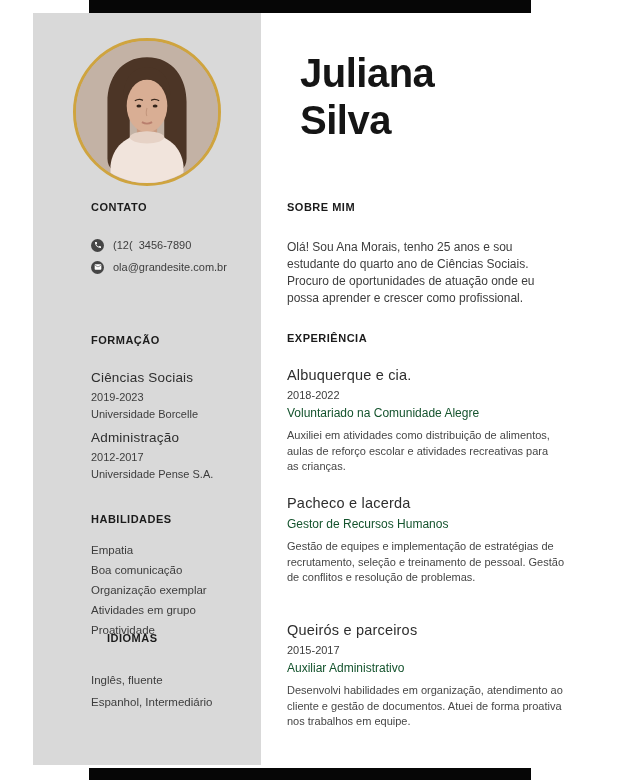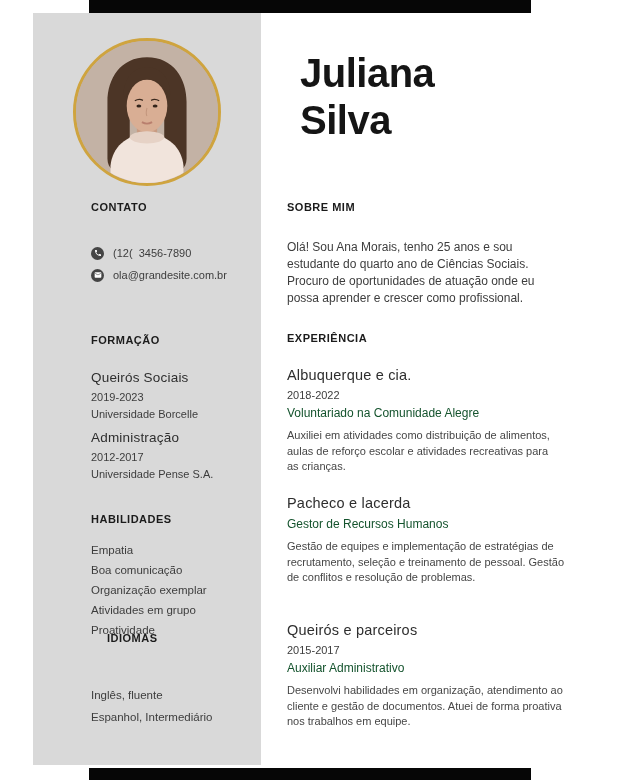--- a/index.html
+++ b/index.html
@@ -27,21 +27,21 @@
     letter-spacing:-0.5px;
     margin-left:13px;
   }
 
   .sec-heading{
     font-size:11px;font-weight:700;color:#1b1b1b;letter-spacing:0.5px;
   }
 
   
   .left{left:91px;}
-  .contact-rows{left:91px;top:238px;width:160px;margin-top:8px;}
+  .contact-rows{left:91px;top:238px;width:160px;}
   .contact-row{display:flex;align-items:center;height:14px;margin-bottom:8px;}
   .contact-icon{
     width:13px;height:13px;border-radius:50%;background:#454545;flex:0 0 13px;
     display:flex;align-items:center;justify-content:center;margin-right:9px;
   }
   .contact-icon svg{width:8px;height:8px;fill:#ffffff;display:block;}
   .contact-text{font-size:11px;color:#3d3d3d;white-space:pre;}
 
   .edu-title{font-size:13.5px;color:#2e2e2e;letter-spacing:0.2px;}
   .edu-line{font-size:11px;color:#3d3d3d;}
@@ -115,41 +115,41 @@
       <svg viewBox="0 0 24 24">
           <path d="M20 4H4c-1.1 0-1.99.9-1.99 2L2 18c0 1.1.9 2 2 2h16c1.1 0 2-.9 2-2V6c0-1.1-.9-2-2-2zm0 4l-8 5-8-5V6l8 5 8-5v2z"></path>
         </svg>
     </span>
     <span class="contact-text">ola@grandesite.com.br</span>
   </div>
 </div>
 
 <div class="abs sec-heading left" style="top:334px;">FORMAÇÃO</div>
 
-<div class="abs left edu-title" style="top:370px;">Queirós Sociais</div>
+<div class="abs left edu-title" style="top:370px;">Ciências Sociais</div>
 <div class="abs left edu-line" style="top:391px;">2019-2023</div>
 <div class="abs left edu-line" style="top:408px;">Universidade Borcelle</div>
 
 <div class="abs left edu-title" style="top:430px;">Administração</div>
 <div class="abs left edu-line" style="top:451px;">2012-2017</div>
 <div class="abs left edu-line" style="top:468px;">Universidade Pense S.A.</div>
 
 <div class="abs sec-heading left" style="top:513px;">HABILIDADES</div>
 
 <div class="abs left skill-list" style="top:544px;">
   <div>Empatia</div>
   <div>Boa comunicação</div>
   <div>Organização exemplar</div>
   <div>Atividades em grupo</div>
   <div>Proatividade</div>
 </div>
 
 <div class="abs sec-heading left" style="top:632px;padding-left:16px;">IDIOMAS</div>
 
-<div class="abs left lang-list" style="top:689px;">
+<div class="abs left lang-list" style="top:674px;">
   <div>Inglês, fluente</div>
   <div>Espanhol, Intermediário</div>
 </div>
 
 <div class="abs sec-heading right" style="top:201px;">SOBRE MIM</div>
 <div class="abs about-text">Olá! Sou Ana Morais, tenho 25 anos e sou estudante do quarto ano de Ciências Sociais. Procuro de oportunidades de atuação onde eu possa aprender e crescer como profissional.</div>
 
 <div class="abs sec-heading right" style="top:332px;">EXPERIÊNCIA</div>
 
 <div class="abs right job" style="top:366px;">

